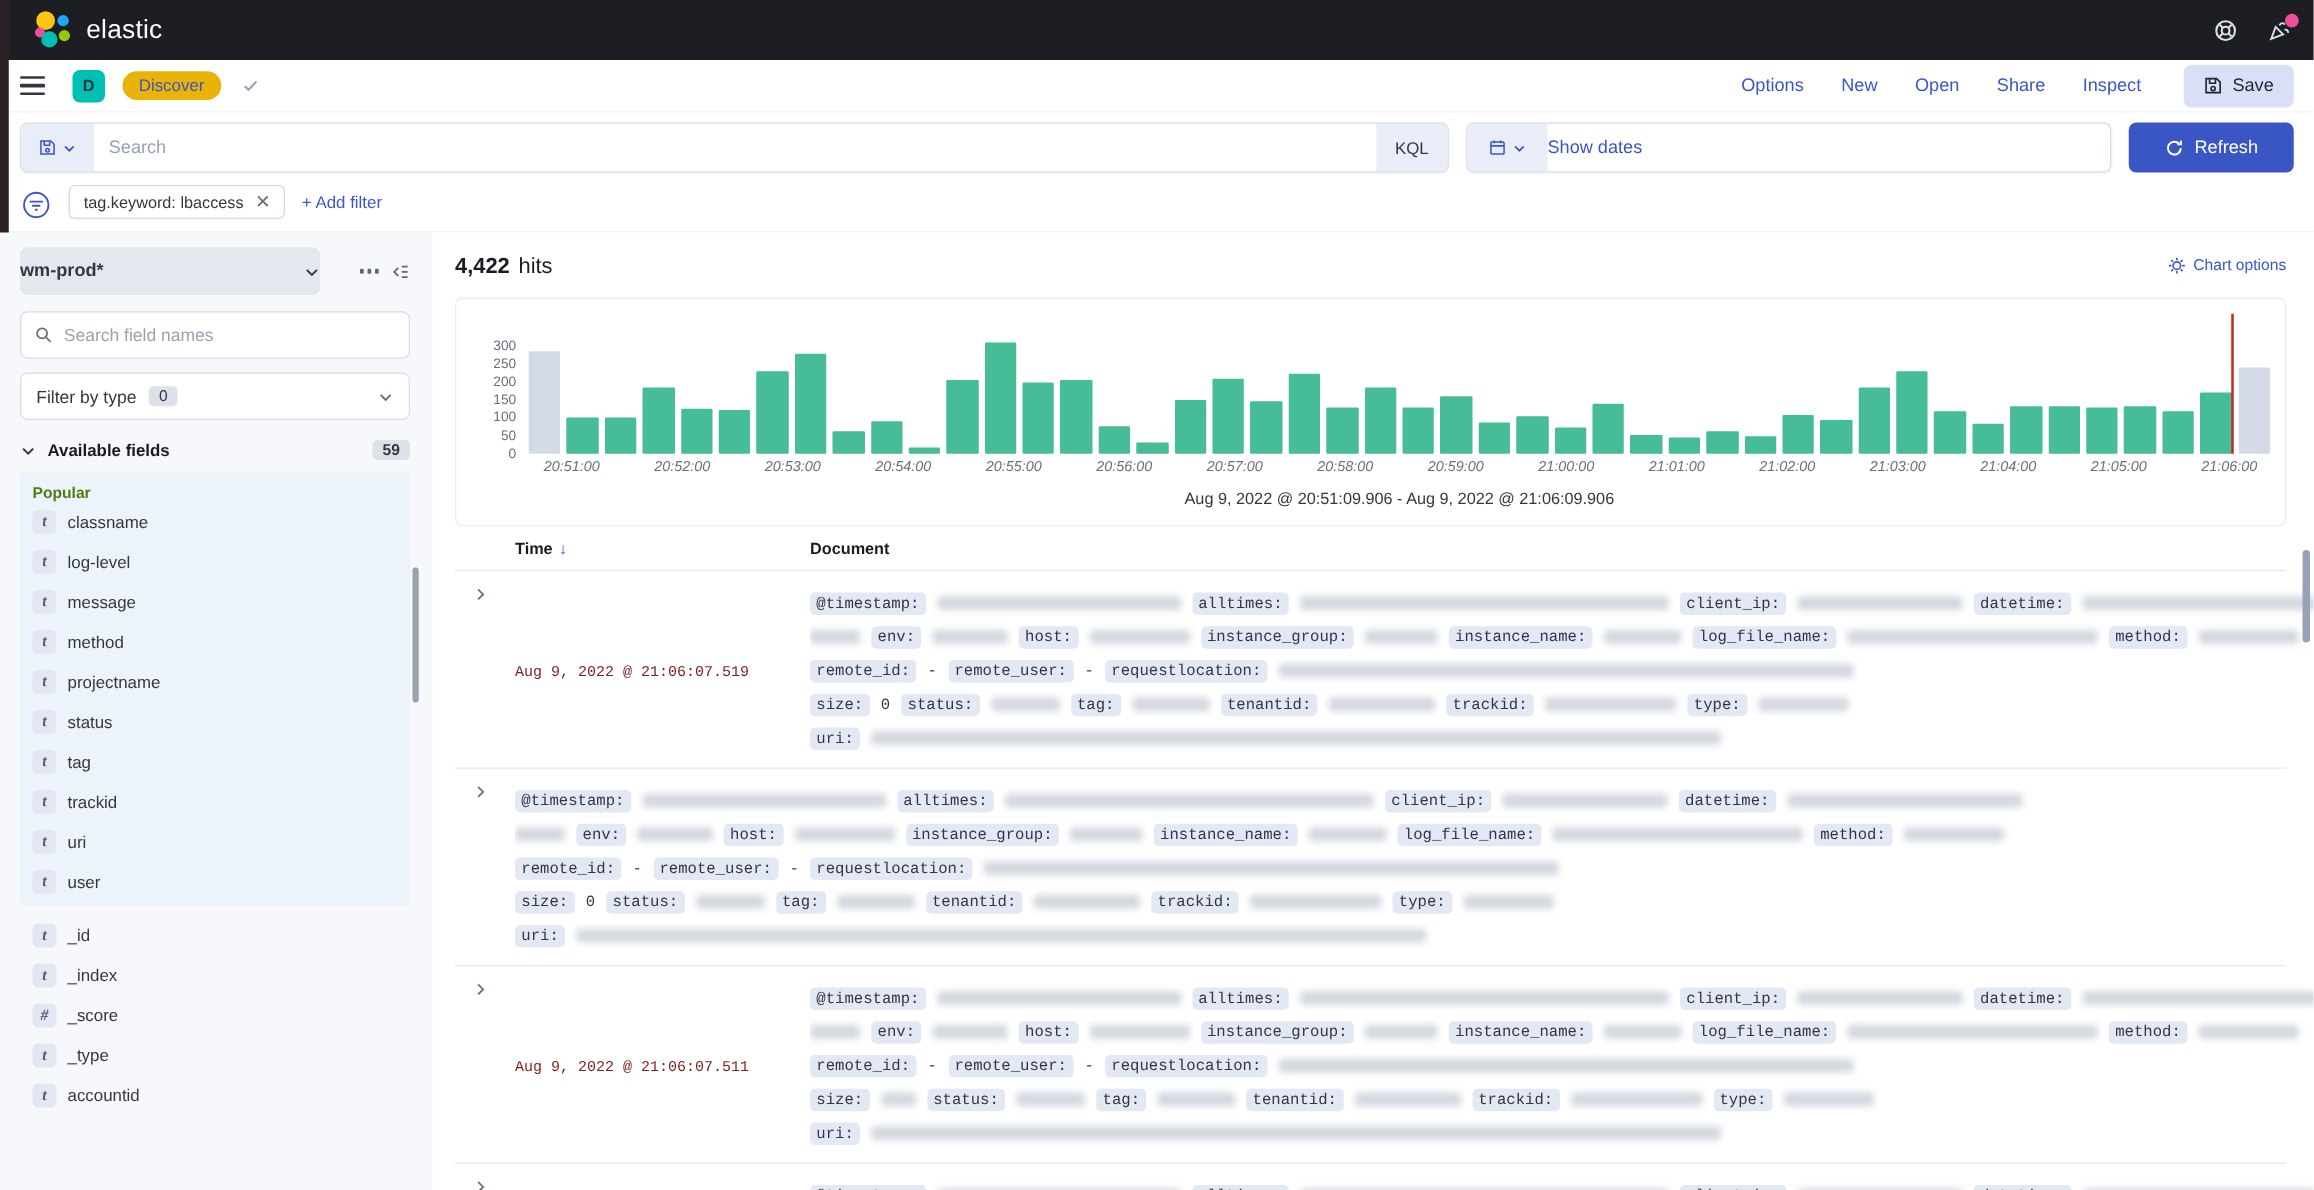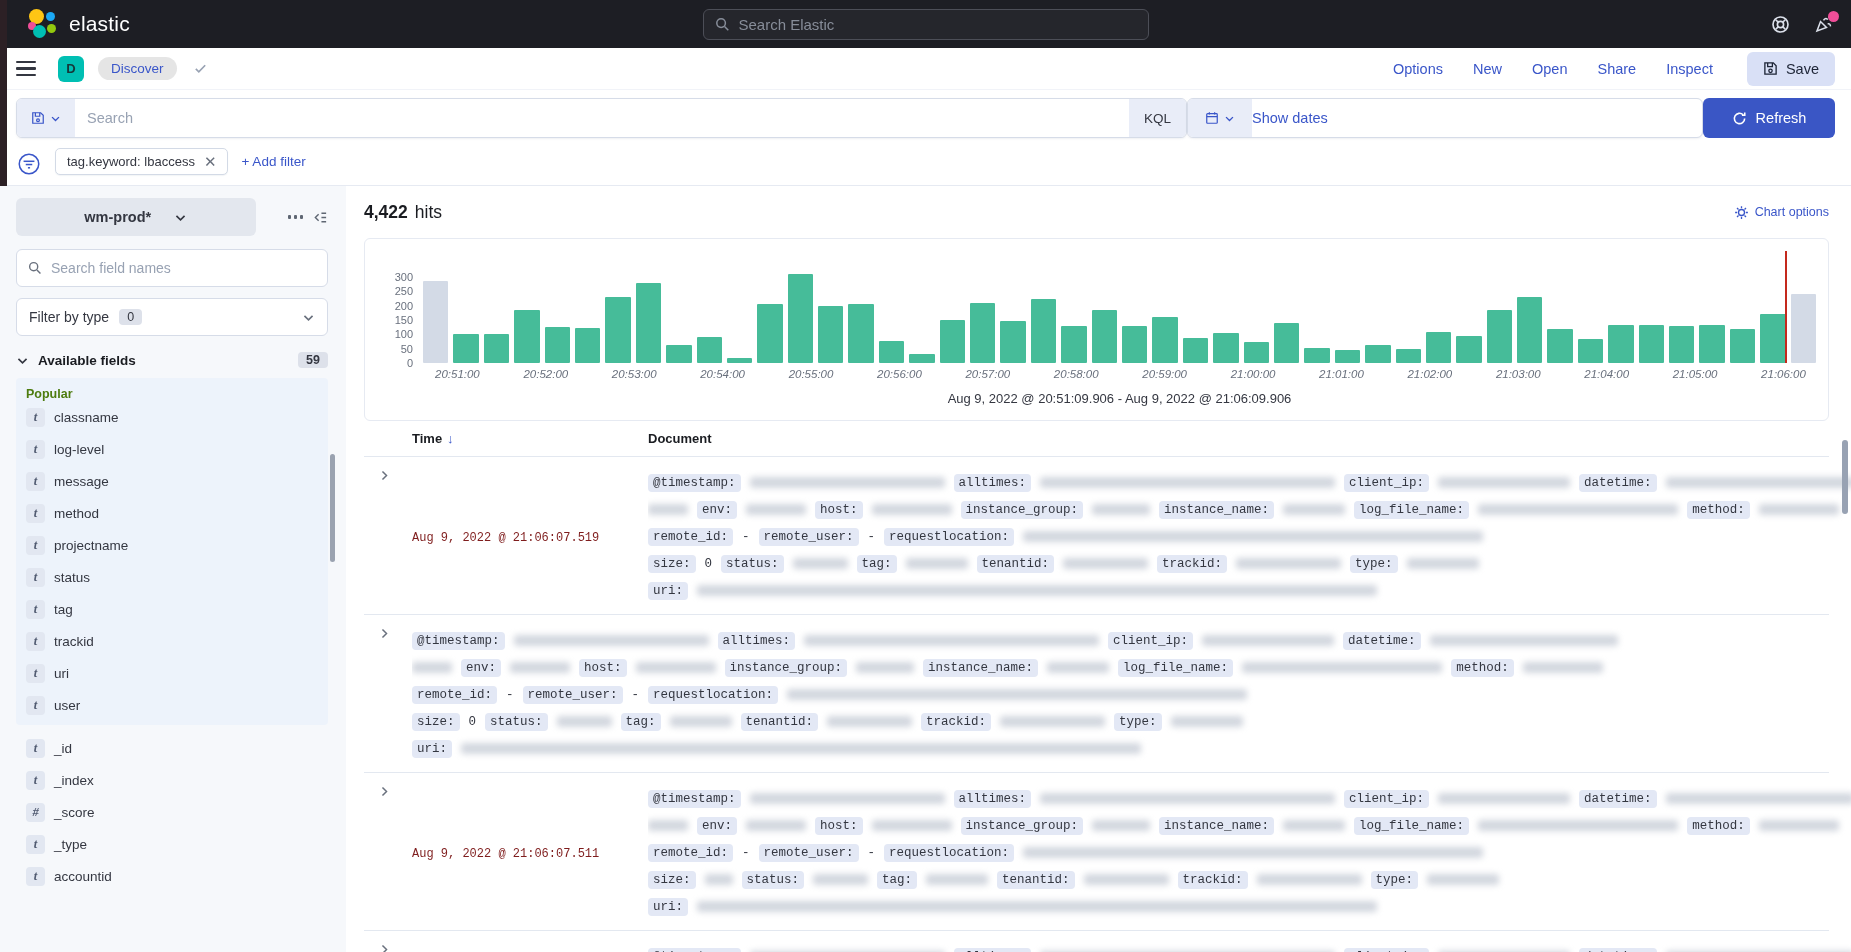--- a/index.html
+++ b/index.html
@@ -20,29 +20,29 @@
   .top-icons { margin-left:auto; display:flex; align-items:center; gap:24px; color:#dbe0ea; }
   .news-wrap { position:relative; }
   .news-dot { position:absolute; top:-4px; right:-6px; width:11px; height:11px; border-radius:50%; background:#f04e98; }
 
   
   .navbar { height:42px; display:flex; align-items:center; padding:0 16px; gap:14px; border-bottom:1px solid #f1f3f8; }
   .hamburger { width:20px; display:flex; flex-direction:column; gap:4px; cursor:pointer; }
   .hamburger i { height:2.5px; background:#343741; border-radius:1px; }
   .space-badge { width:26px; height:26px; border-radius:6px; background:#00bfb3; color:#15383a;
       display:flex; align-items:center; justify-content:center; font-weight:700; font-size:13px; margin-left:8px; }
-  .breadcrumb-pill { background:#e5e5e5; color:#3a56c9; border-radius:13px; padding:4px 13px; font-size:13.5px; }
+  .breadcrumb-pill { background:#eab308; color:#3a56c9; border-radius:13px; padding:4px 13px; font-size:13.5px; }
   .bc-check { color:#98a2b3; margin-left:2px; }
   .nav-right { margin-left:auto; display:flex; align-items:center; gap:30px; }
   .nav-link { color:#3a56c9; font-size:14.5px; cursor:pointer; }
   .save-btn { background:#d9e0f6; border-radius:6px; height:34px; padding:0 16px; display:flex; align-items:center;
       gap:8px; color:#1d2436; font-size:14.5px; font-weight:500; cursor:pointer; margin-left:4px; }
 
   
-  .querybar { display:flex; padding:8px 16px; align-items:flex-end; }
+  .querybar { display:flex; gap:14px; padding:8px 16px; align-items:flex-end; }
   .qinput { flex:1; height:40px; border:1px solid #d6dce8; border-radius:6px; background:#fff;
       box-shadow:0 1px 2px rgba(152,162,179,.15); display:flex; align-items:stretch; overflow:hidden; }
   .qcap { background:#e9edf8; display:flex; align-items:center; justify-content:center; gap:5px; color:#3a56c9; }
   .qcap.left { width:58px; }
   .qtext { flex:1; display:flex; align-items:center; padding-left:12px; color:#98a2b3; font-size:14.5px; }
   .kql { padding:0 15px; font-size:13.5px; color:#343741; background:#e9edf8; display:flex; align-items:center; }
   .datepicker { width:516px; height:40px; border:1px solid #d6dce8; border-radius:6px; background:#fff;
       box-shadow:0 1px 2px rgba(152,162,179,.15); display:flex; align-items:stretch; overflow:hidden; }
   .dp-cap { width:64px; background:#e9edf8; display:flex; align-items:center; justify-content:center; gap:5px; color:#3a56c9; }
   .dp-value { flex:1; display:flex; align-items:center; padding-left:14px; color:#343741; font-size:14.5px; }
@@ -58,21 +58,21 @@
   .pill-x { color:#69707d; font-size:15px; cursor:pointer; line-height:1; }
   .add-filter { color:#3a56c9; font-size:13.5px; margin-top:6px; cursor:pointer; }
 
   
   .content { display:flex; height:766px; }
 
   
   .sidebar { width:346px; background:#f6f8fb; padding:12px 18px 0 16px; position:relative; flex:none; }
   .sb-row1 { display:flex; align-items:center; gap:10px; }
   .index-pill { width:242px; height:38px; background:#e3e7ee; border-radius:6px; display:flex; align-items:center;
-      justify-content:center; gap:23px; font-weight:700; font-size:14.5px; color:#343741; cursor:pointer; }
+      justify-content:space-between; gap:23px; font-weight:700; font-size:14.5px; color:#343741; cursor:pointer; }
   .sb-icon { color:#5f6773; cursor:pointer; }
   .dots3 { display:flex; gap:2.5px; }
   .dots3 i { width:3.5px; height:3.5px; background:#5f6773; border-radius:1px; }
   .sb-search { margin-top:13px; height:38px; background:#fff; border:1px solid #d6dce8; border-radius:6px;
       display:flex; align-items:center; gap:9px; padding:0 11px; color:#98a2b3; font-size:14px; }
   .sb-filtertype { margin-top:11px; height:38px; background:#fff; border:1px solid #d6dce8; border-radius:6px;
       display:flex; align-items:center; gap:10px; padding:0 12px; font-size:14px; color:#343741; cursor:pointer; }
   .count-badge { background:#dde1ea; border-radius:4px; padding:1px 8px; font-size:12.5px; color:#343741; }
   .sb-available { margin-top:16px; display:flex; align-items:center; gap:9px; font-size:13.5px; font-weight:700; color:#1a1c21; }
   .sb-available .count-badge { margin-left:auto; }
@@ -126,29 +126,20 @@
 <div class="topbar">
   <div class="brand">
     <span class="logo">
       <i style="left:1px;top:0;width:15px;height:15px;background:#fec514"></i>
       <i style="left:18px;top:3px;width:9px;height:9px;background:#1ba9f5"></i>
       <i style="left:0;top:13px;width:8px;height:8px;background:#f04e98"></i>
       <i style="left:5px;top:16px;width:13px;height:13px;background:#00bfb3"></i>
       <i style="left:19px;top:15px;width:9px;height:9px;background:#93c90e"></i>
     </span>
     <span class="brand-name">elastic</span>
-  </div>
-  <div class="top-search">
-    <span>
-      <svg width="15" height="15" viewBox="0 0 16 16" fill="none" stroke="#878d99" stroke-width="1.6">
-        <circle cx="6.5" cy="6.5" r="4.6"></circle>
-          <line x1="10.2" y1="10.2" x2="14.2" y2="14.2"></line>
-        </svg>
-    </span>
-    <span>Search Elastic</span>
   </div>
   <div class="top-icons">
     <span>
       <svg width="19" height="19" viewBox="0 0 16 16" fill="none" stroke="#dbe0ea" stroke-width="1.4">
         <circle cx="8" cy="8" r="6.3"></circle>
           <circle cx="8" cy="8" r="2.6"></circle>
         <line x1="4" y1="4" x2="6.2" y2="6.2"></line>
           <line x1="12" y1="4" x2="9.8" y2="6.2"></line>
         <line x1="4" y1="12" x2="6.2" y2="9.8"></line>
           <line x1="12" y1="12" x2="9.8" y2="9.8"></line>

